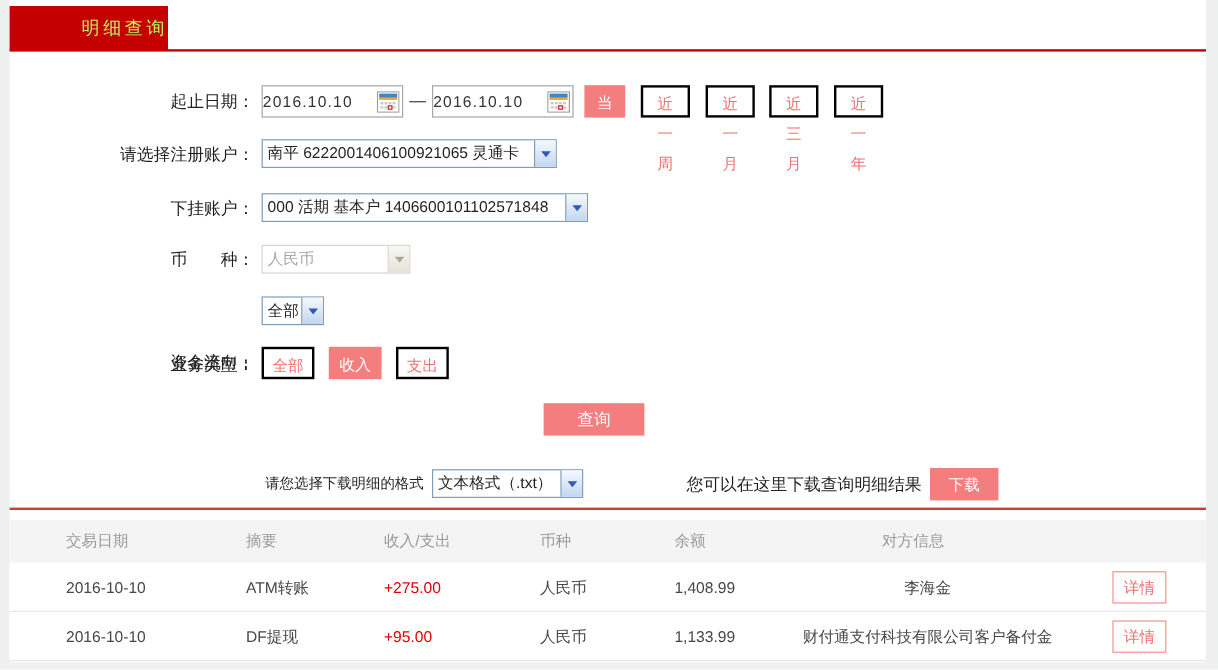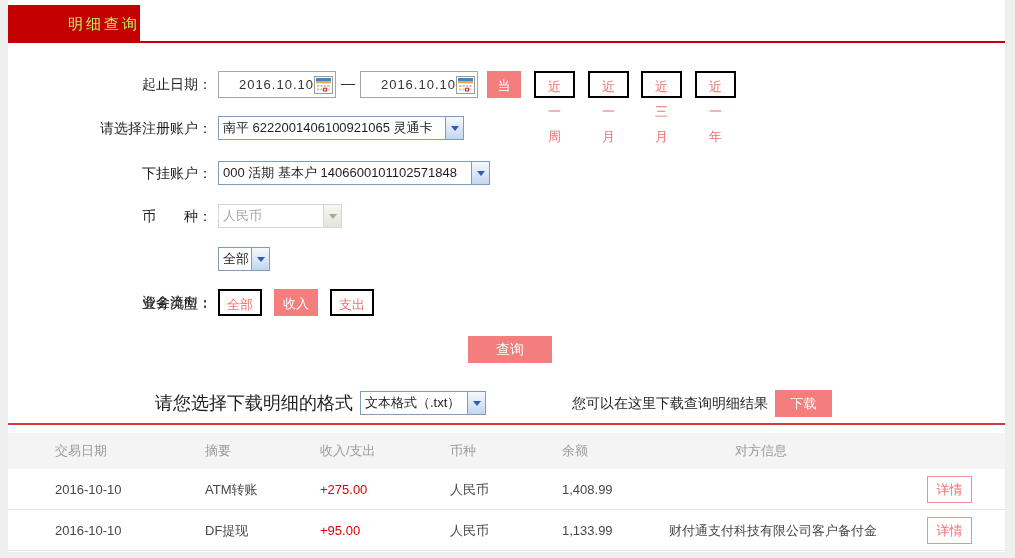--- a/index.html
+++ b/index.html
@@ -27,21 +27,21 @@
   }
 
   
   #row-date{top:71px;height:27px;}
   #row-date .lbl{line-height:27px;}
   .date-input{
     position:absolute;top:0;height:25px;width:116px;
     border:1px solid #a6a6a6;background:#fff;
     display:flex;align-items:center;cursor:text;
   }
-  .date-input .date-text{flex:1;text-align:right;font-size:13px;color:#333;letter-spacing:1px;}
+  .date-input .date-text{flex:1;text-align:left;font-size:13px;color:#333;letter-spacing:1px;}
   .cal-icon{width:19px;height:18px;margin-right:2px;flex:none;cursor:pointer;}
   #date-from{left:210px;}
   #date-sep{position:absolute;left:330px;top:0;width:20px;text-align:center;line-height:25px;font-size:14px;color:#333;}
   #date-to{left:352px;}
 
   
   .qbtn{
     position:absolute;top:0;height:27px;font-size:13px;text-align:center;
     line-height:25px;cursor:pointer;box-sizing:border-box;
     font-family:"Liberation Sans","DejaVu Sans",sans-serif;
@@ -87,28 +87,28 @@
   #sel-biz{left:210px;width:52px;}
 
   
   #row-flow{top:289px;height:27px;} #row-flow .lbl{line-height:27px;}
   #ff0{left:210px;width:44px;}
   #ff1{left:266px;width:44px;}
   #ff2{left:322px;width:44px;}
 
   
   #query-btn{
-    position:absolute;top:336px;left:460px;width:84px;height:27px;
+    position:absolute;top:336px;left:445px;width:84px;height:27px;
     background:#f47d7d;color:#fff;border:none;font-size:14px;cursor:pointer;
     font-family:Liberation Serif, serif;
   }
 
   
   #row-dl{top:390px;height:27px;}
-  #dl-label{position:absolute;left:0;top:0;width:345px;text-align:right;font-size:18px;color:#1f1f1f;line-height:26px;white-space:nowrap;}
+  #dl-label{position:absolute;left:0;top:0;width:345px;text-align:right;font-size:12px;color:#1f1f1f;line-height:26px;white-space:nowrap;}
   #sel-fmt{left:352px;top:1px;width:126px;}
   #dl-hint{position:absolute;left:552px;top:0;width:208px;text-align:right;font-size:14px;color:#1f1f1f;line-height:26px;white-space:nowrap;}
   #dl-btn{position:absolute;left:767px;top:0;width:57px;height:27px;background:#f47d7d;color:#fff;border:none;font-size:13px;cursor:pointer;font-family:"Liberation Sans","DejaVu Sans",sans-serif;}
 
   
   .table-topline{position:absolute;top:423px;left:0;width:100%;height:2px;background:#d03a3a;}
   .thead{
     position:absolute;top:433px;left:0;width:100%;height:36px;
     background:#f4f4f4;font-size:13px;color:#9b9b9b;line-height:36px;
   }
@@ -259,20 +259,21 @@
     <span class="cell c5">余额</span>
     <span class="cell c6h">对方信息</span>
   </div>
 
   <div class="trow" id="trow0">
     <span class="cell c1">2016-10-10</span>
     <span class="cell c2">ATM转账</span>
     <span class="cell c3 amount">+275.00</span>
     <span class="cell c4">人民币</span>
     <span class="cell c5">1,408.99</span>
+    <span class="cell c6">李海金</span>
     <button class="detail-btn">详情</button>
   </div>
 
   <div class="trow" id="trow1">
     <span class="cell c1">2016-10-10</span>
     <span class="cell c2">DF提现</span>
     <span class="cell c3 amount">+95.00</span>
     <span class="cell c4">人民币</span>
     <span class="cell c5">1,133.99</span>
     <span class="cell c6">财付通支付科技有限公司客户备付金</span>

